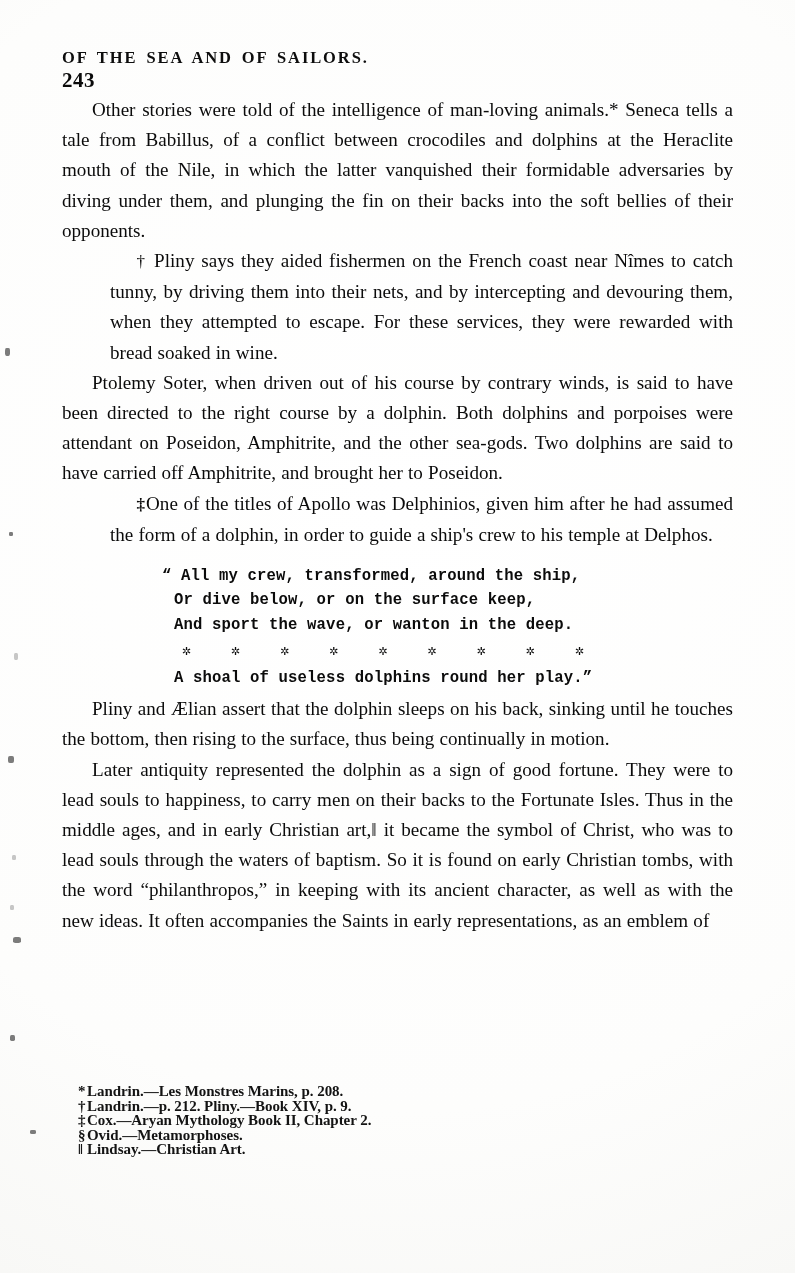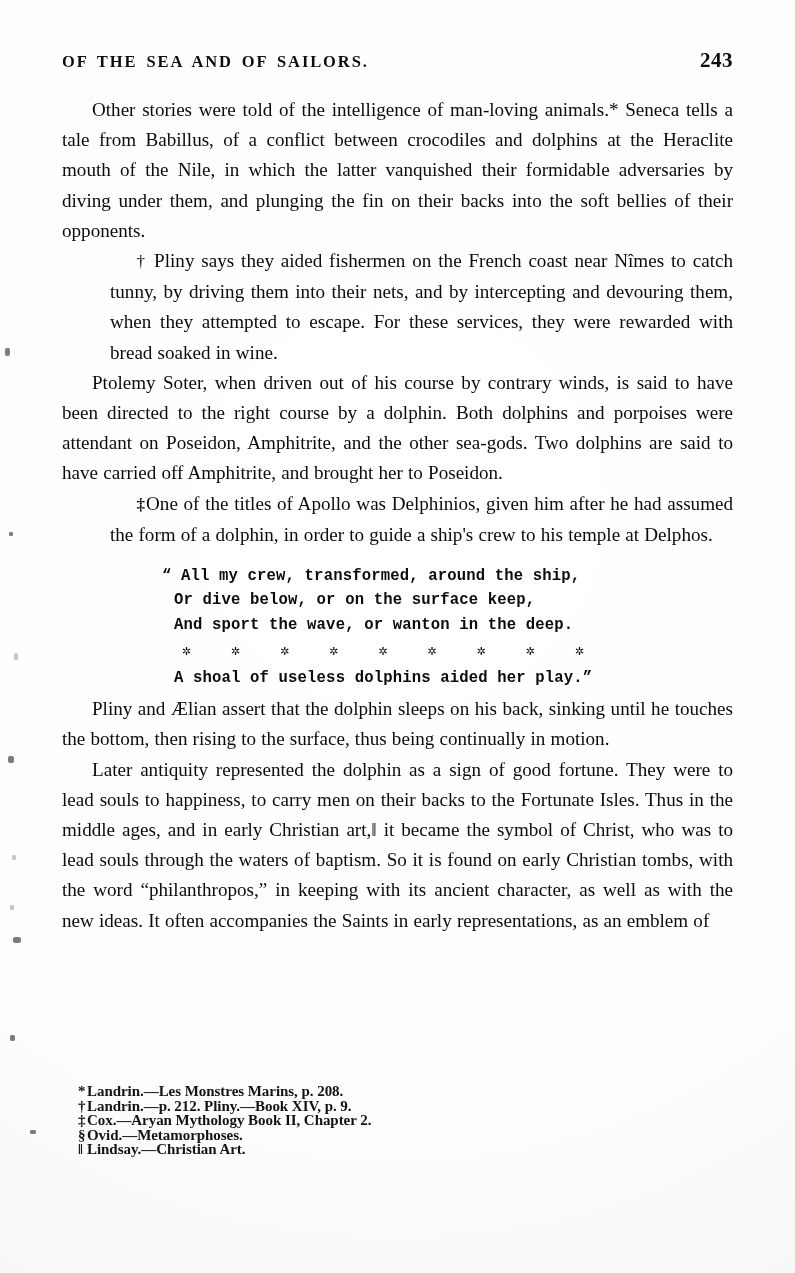--- a/index.html
+++ b/index.html
@@ -26,20 +26,21 @@
   
   .running-head {
     position: absolute;
     top: 48px;
     left: 62px;
     width: 671px;
     height: 26px;
     display: flex;
     align-items: baseline;
     justify-content: space-between;
+    flex-direction: column;
   }
   .head-title {
     font-size: 16.5px;
     font-weight: bold;
     letter-spacing: 1.9px;
     word-spacing: 3px;
     white-space: nowrap;
     color: #0d0d0d;
     transform: scaleY(1.02);
   }
@@ -171,21 +172,21 @@
           <span>✲</span>
           <span>✲</span>
           <span>✲</span>
           <span>✲</span>
           <span>✲</span>
           <span>✲</span>
           <span>✲</span>
           <span>✲</span>
           <span>✲</span>
         </div>
-      <div class="vline last">A shoal of useless dolphins aided her play.”</div>
+      <div class="vline last">A shoal of useless dolphins round her play.”</div>
     </div>
 
     <p class="para">Pliny and Ælian assert that the dolphin sleeps on his back, sinking until he touches the bottom, then rising to the surface, thus being continually in motion.</p>
 
     <p class="para">Later antiquity represented the dolphin as a sign of good fortune.  They were to lead souls to happiness, to carry men on their backs to the Fortunate Isles.  Thus in the middle ages, and in early Christian art,‖ it became the symbol of Christ, who was to lead souls through the waters of baptism.  So it is found on early Christian tombs, with the word “philanthropos,” in keeping with its ancient character, as well as with the new ideas.  It often accompanies the Saints in early representations, as an emblem of</p>
 
   </div>
 
   <div id="footnotes">
       <div class="fnote"><span class="sym">*</span><span>Landrin.—Les Monstres Marins, p. 208.</span></div>

